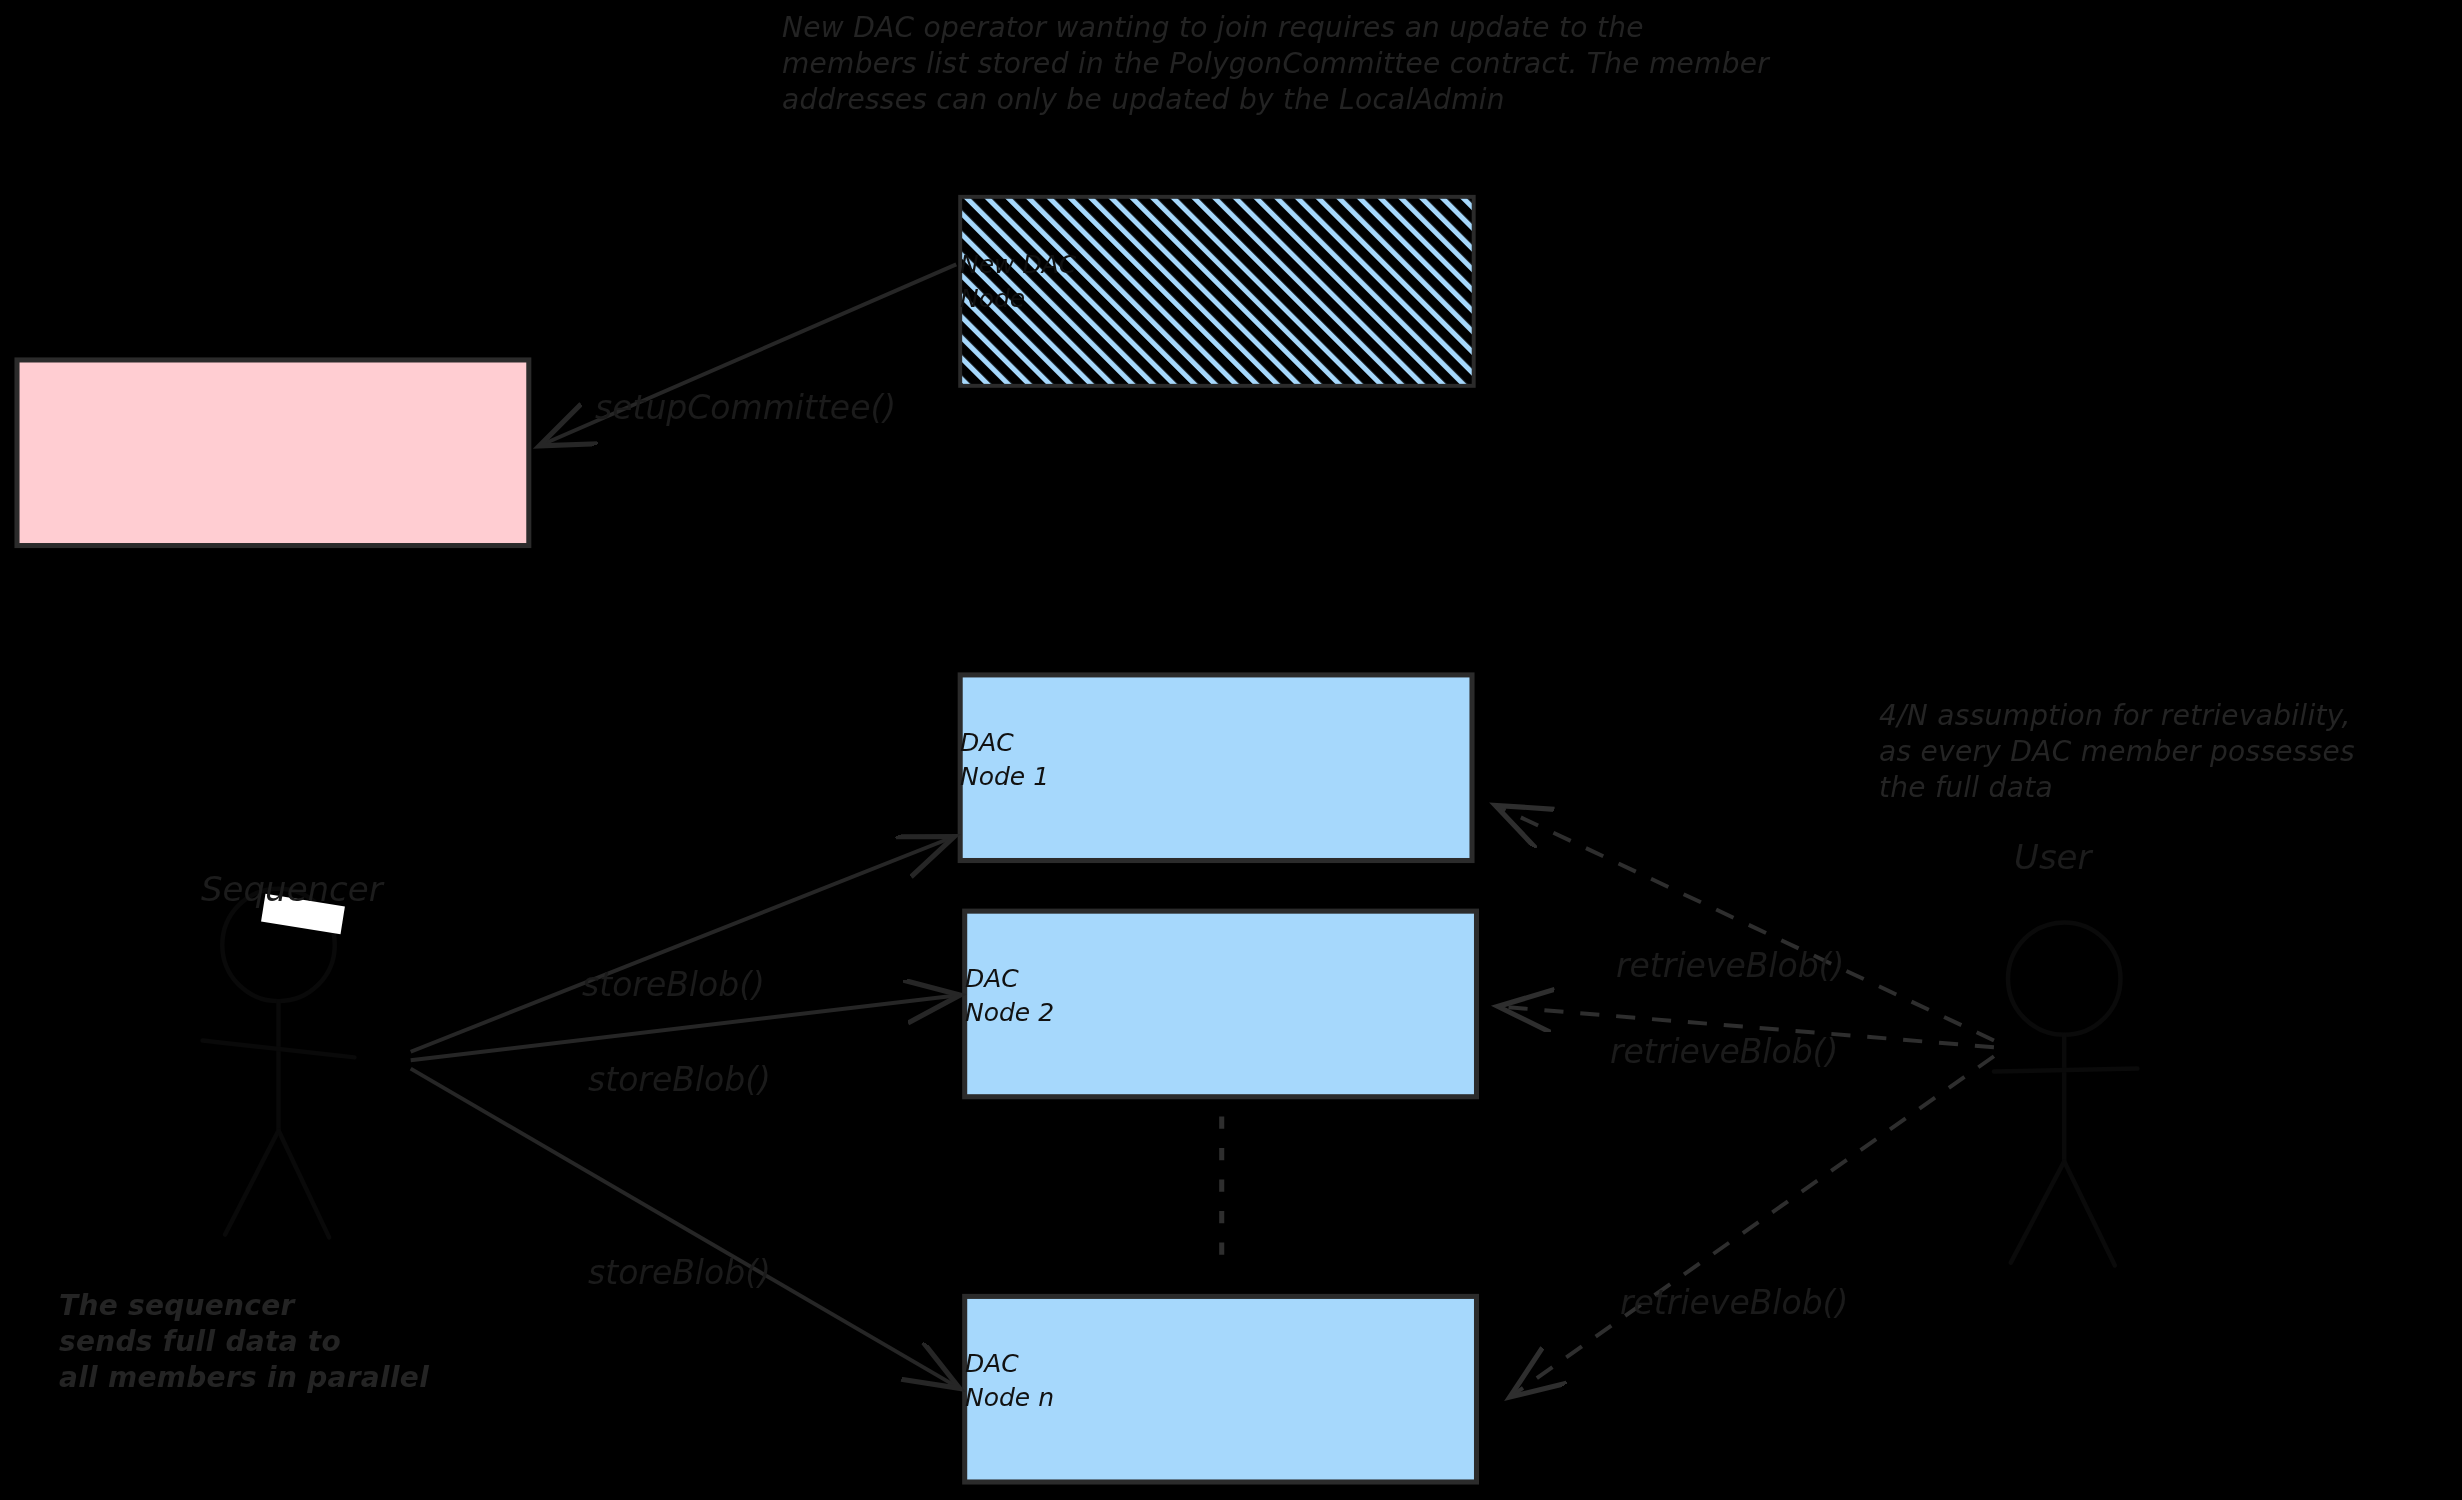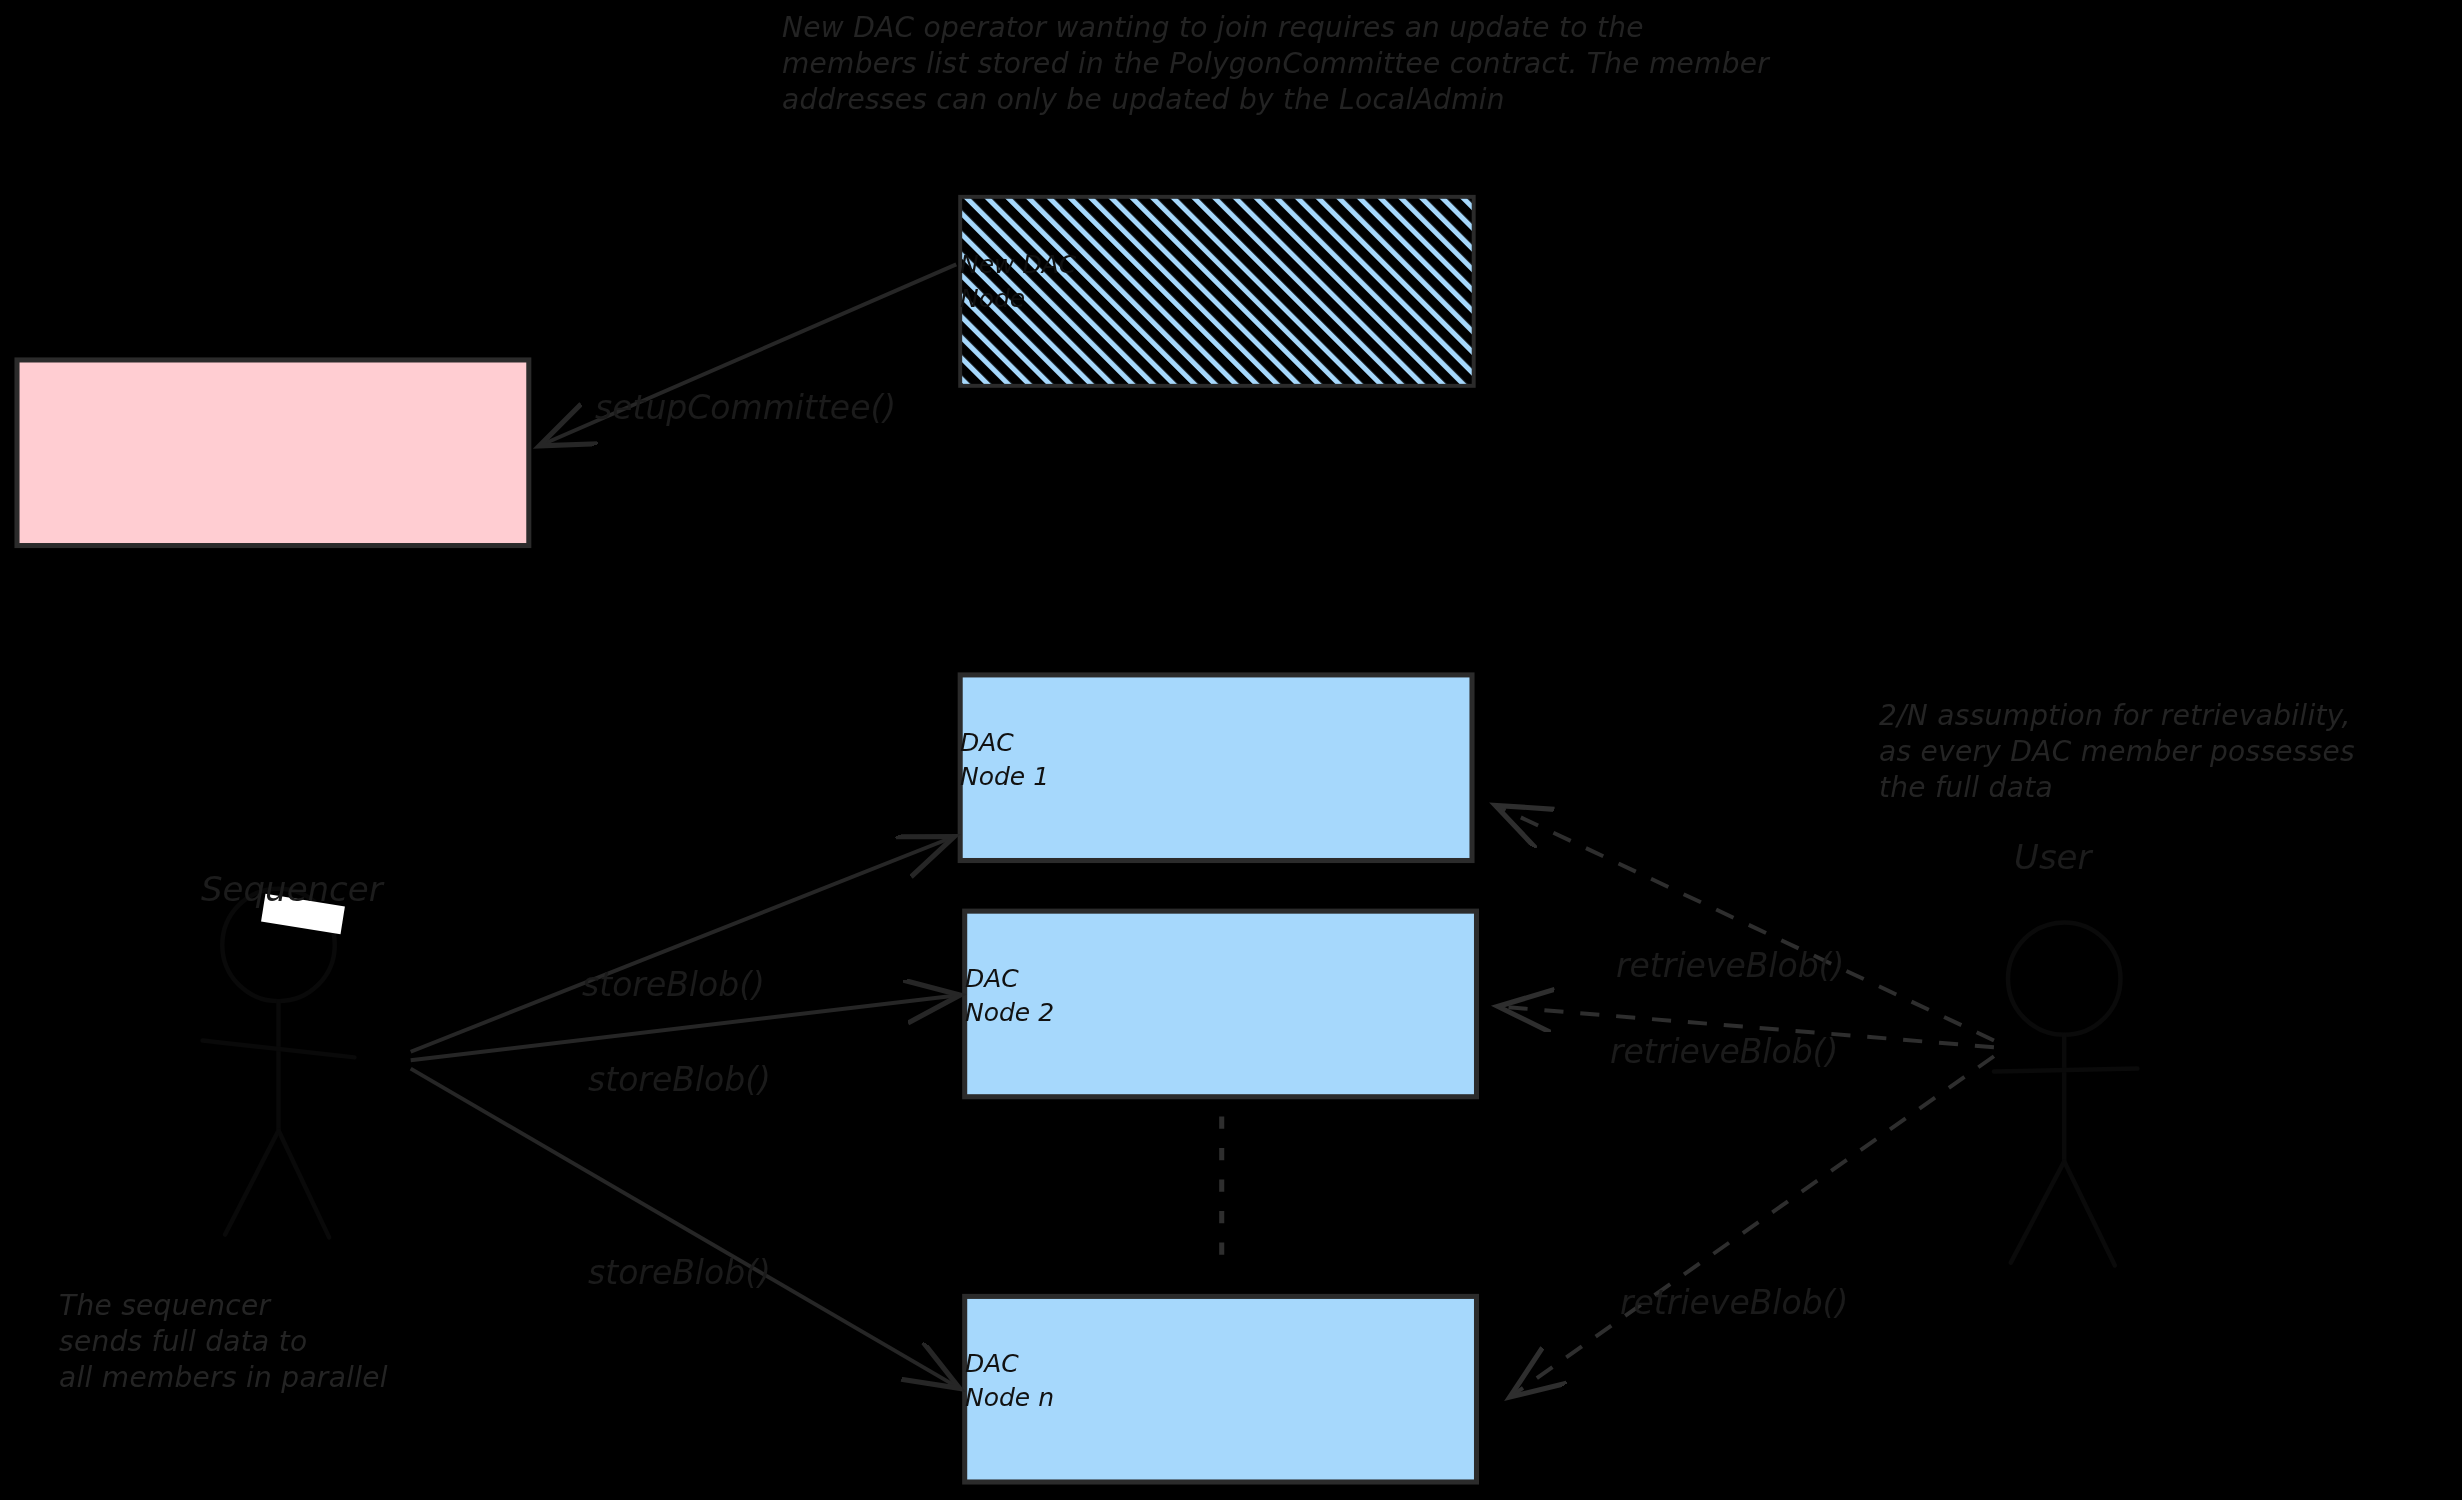--- a/index.html
+++ b/index.html
@@ -69,25 +69,25 @@
       <line x1="3545" y1="1905" x2="3800" y2="1900"></line>
       <line x1="3670" y1="2065" x2="3575" y2="2245"></line>
       <line x1="3670" y1="2065" x2="3760" y2="2250"></line>
     </g>
   </svg>
 
   <div class="note" style="left:782px; top:10px; width:1159px; color:#232323;">New DAC operator wanting to join requires an update to the
 members list stored in the PolygonCommittee contract. The member
 addresses can only be updated by the LocalAdmin</div>
 
-  <div class="note" style="left:1879px; top:698px; width:568px; color:#242424;">2/N assumption for retrievability,
+  <div class="note" style="left:1879px; top:698px; width:568px; color:#242424;">4/N assumption for retrievability,
 as every DAC member possesses
 the full data</div>
 
-  <div class="note" style="left:59px; top:1288px; width:416px; color:#242424;">The sequencer
+  <div class="note" style="left:59px; top:1288px; width:416px; color:#242424;font-weight:bold;">The sequencer
 sends full data to
 all members in parallel</div>
 
   <div class="boxlabel" style="left:960px; top:248px; width:514px; color:#101010;">New DAC
 Node</div>
 
 
   <div class="boxlabel" style="left:960px; top:726px; width:512px;">DAC
 Node 1</div>
 

